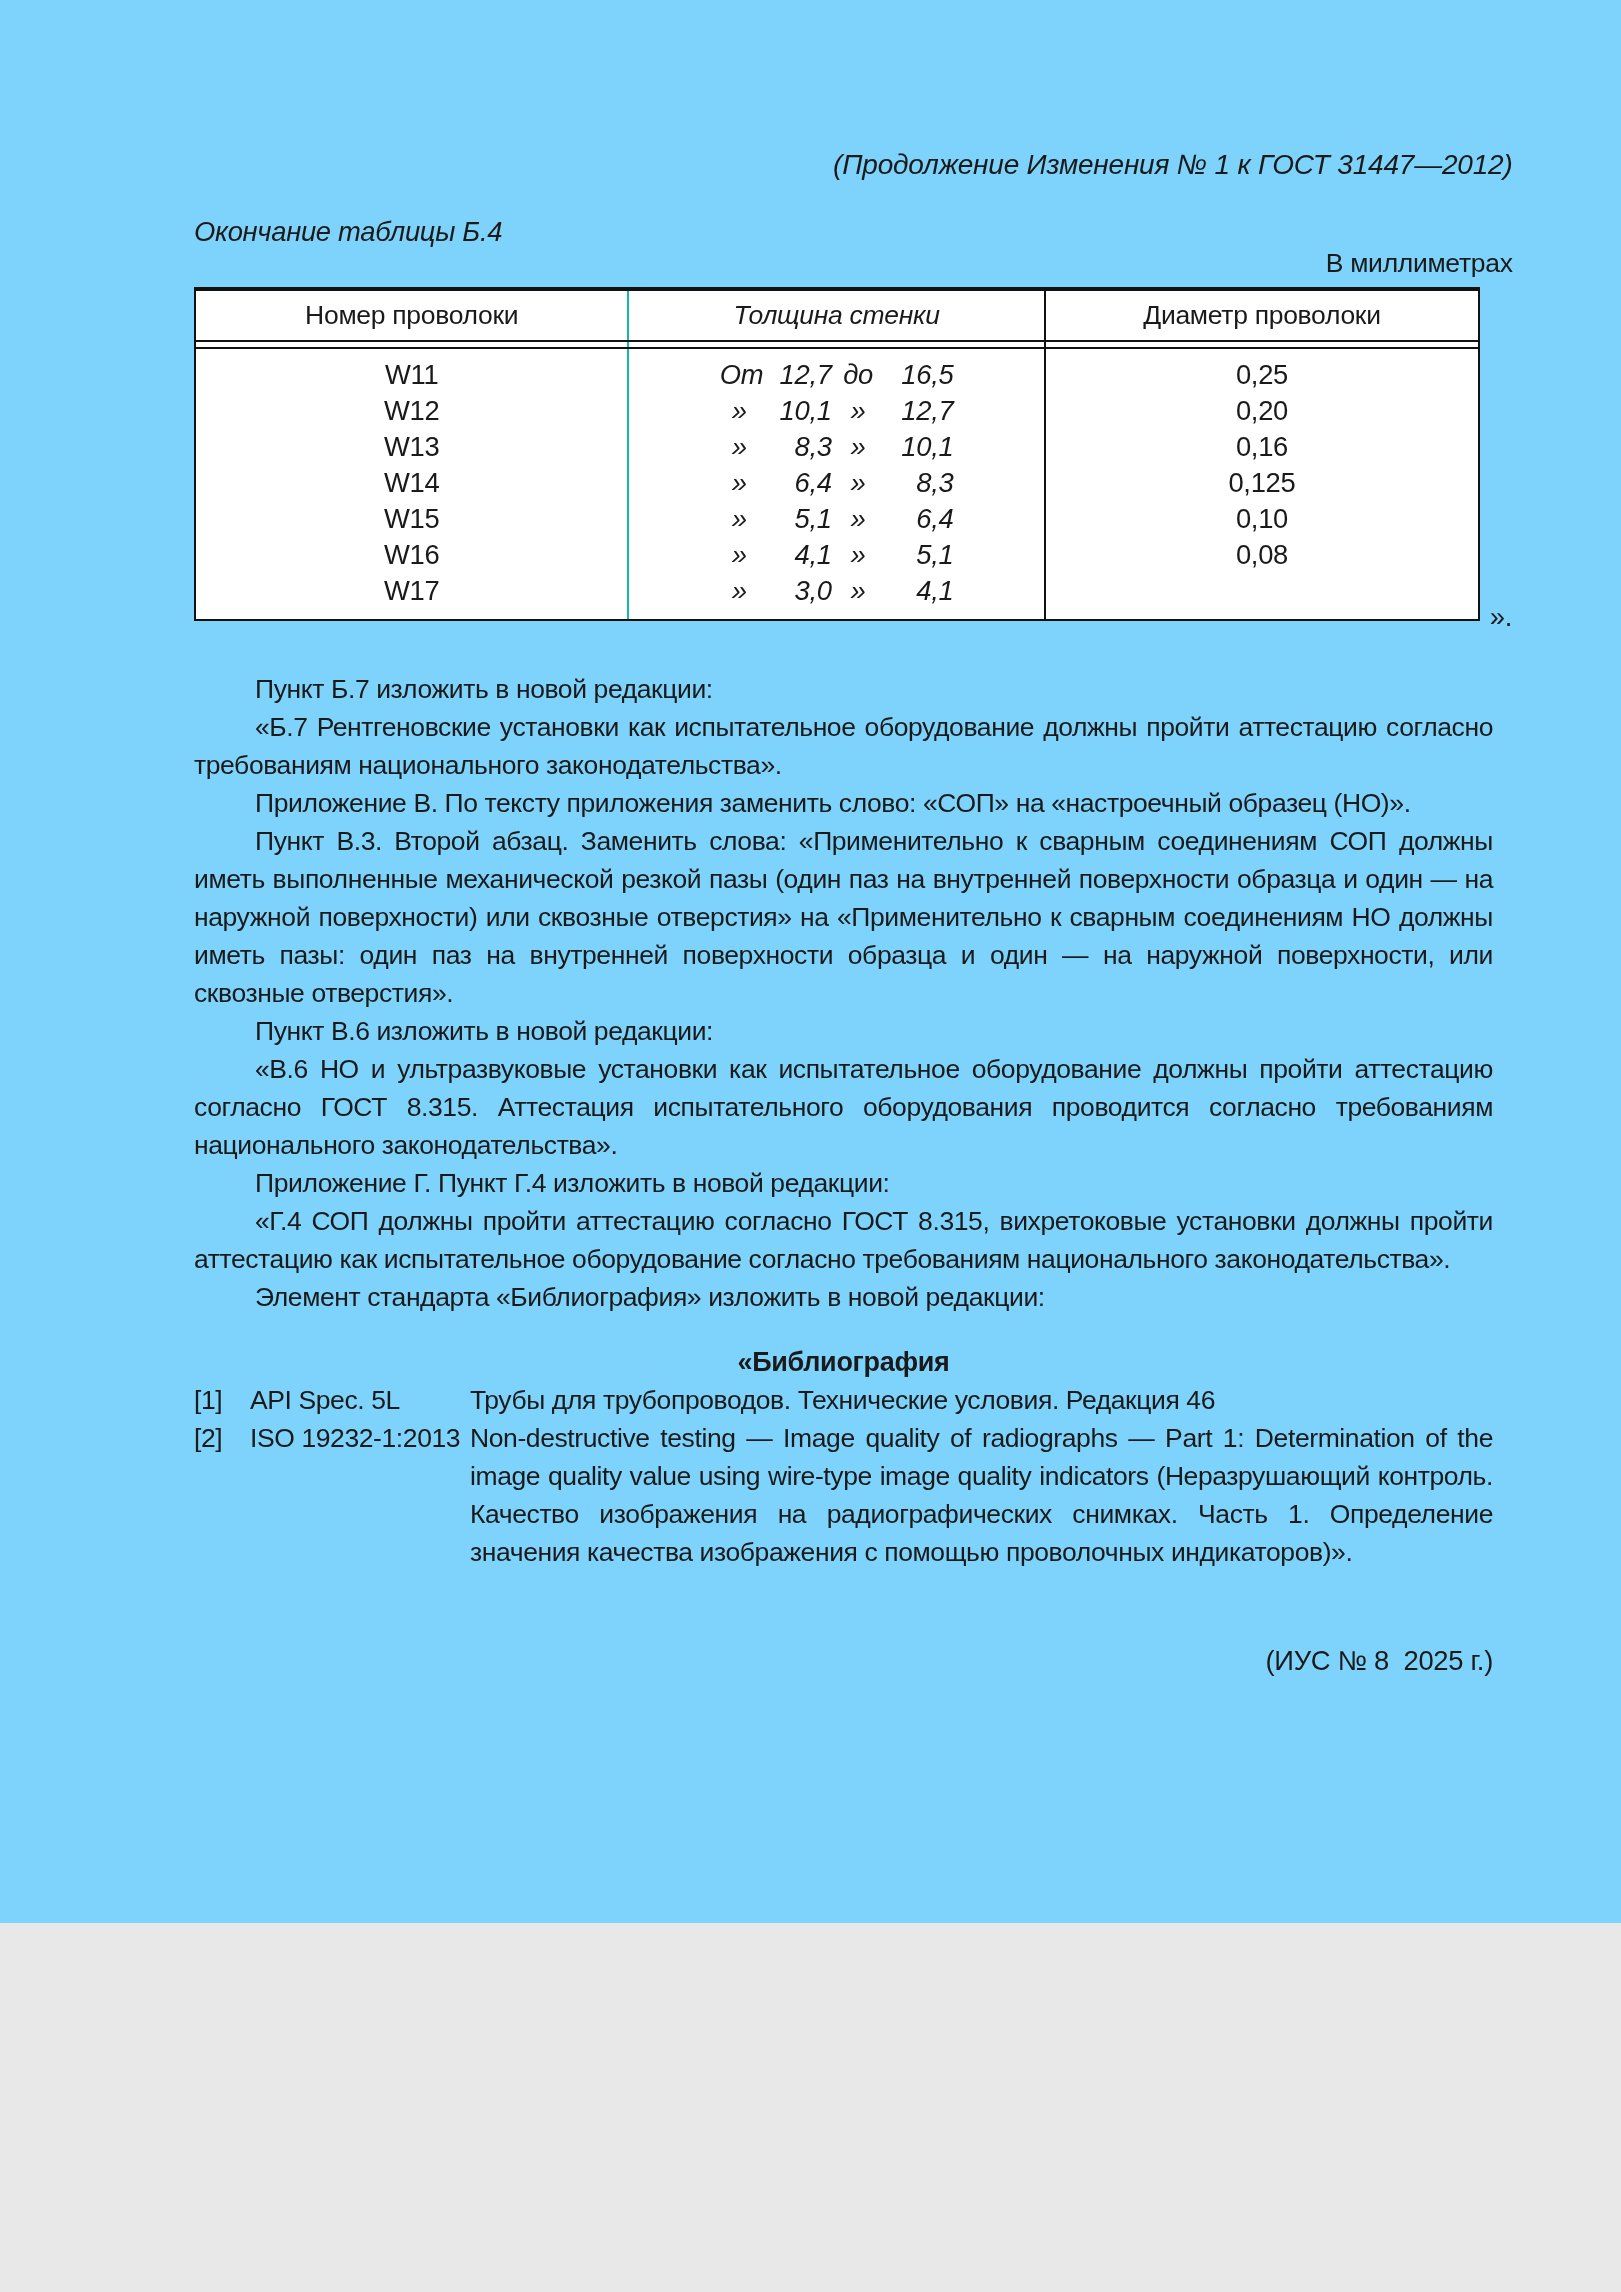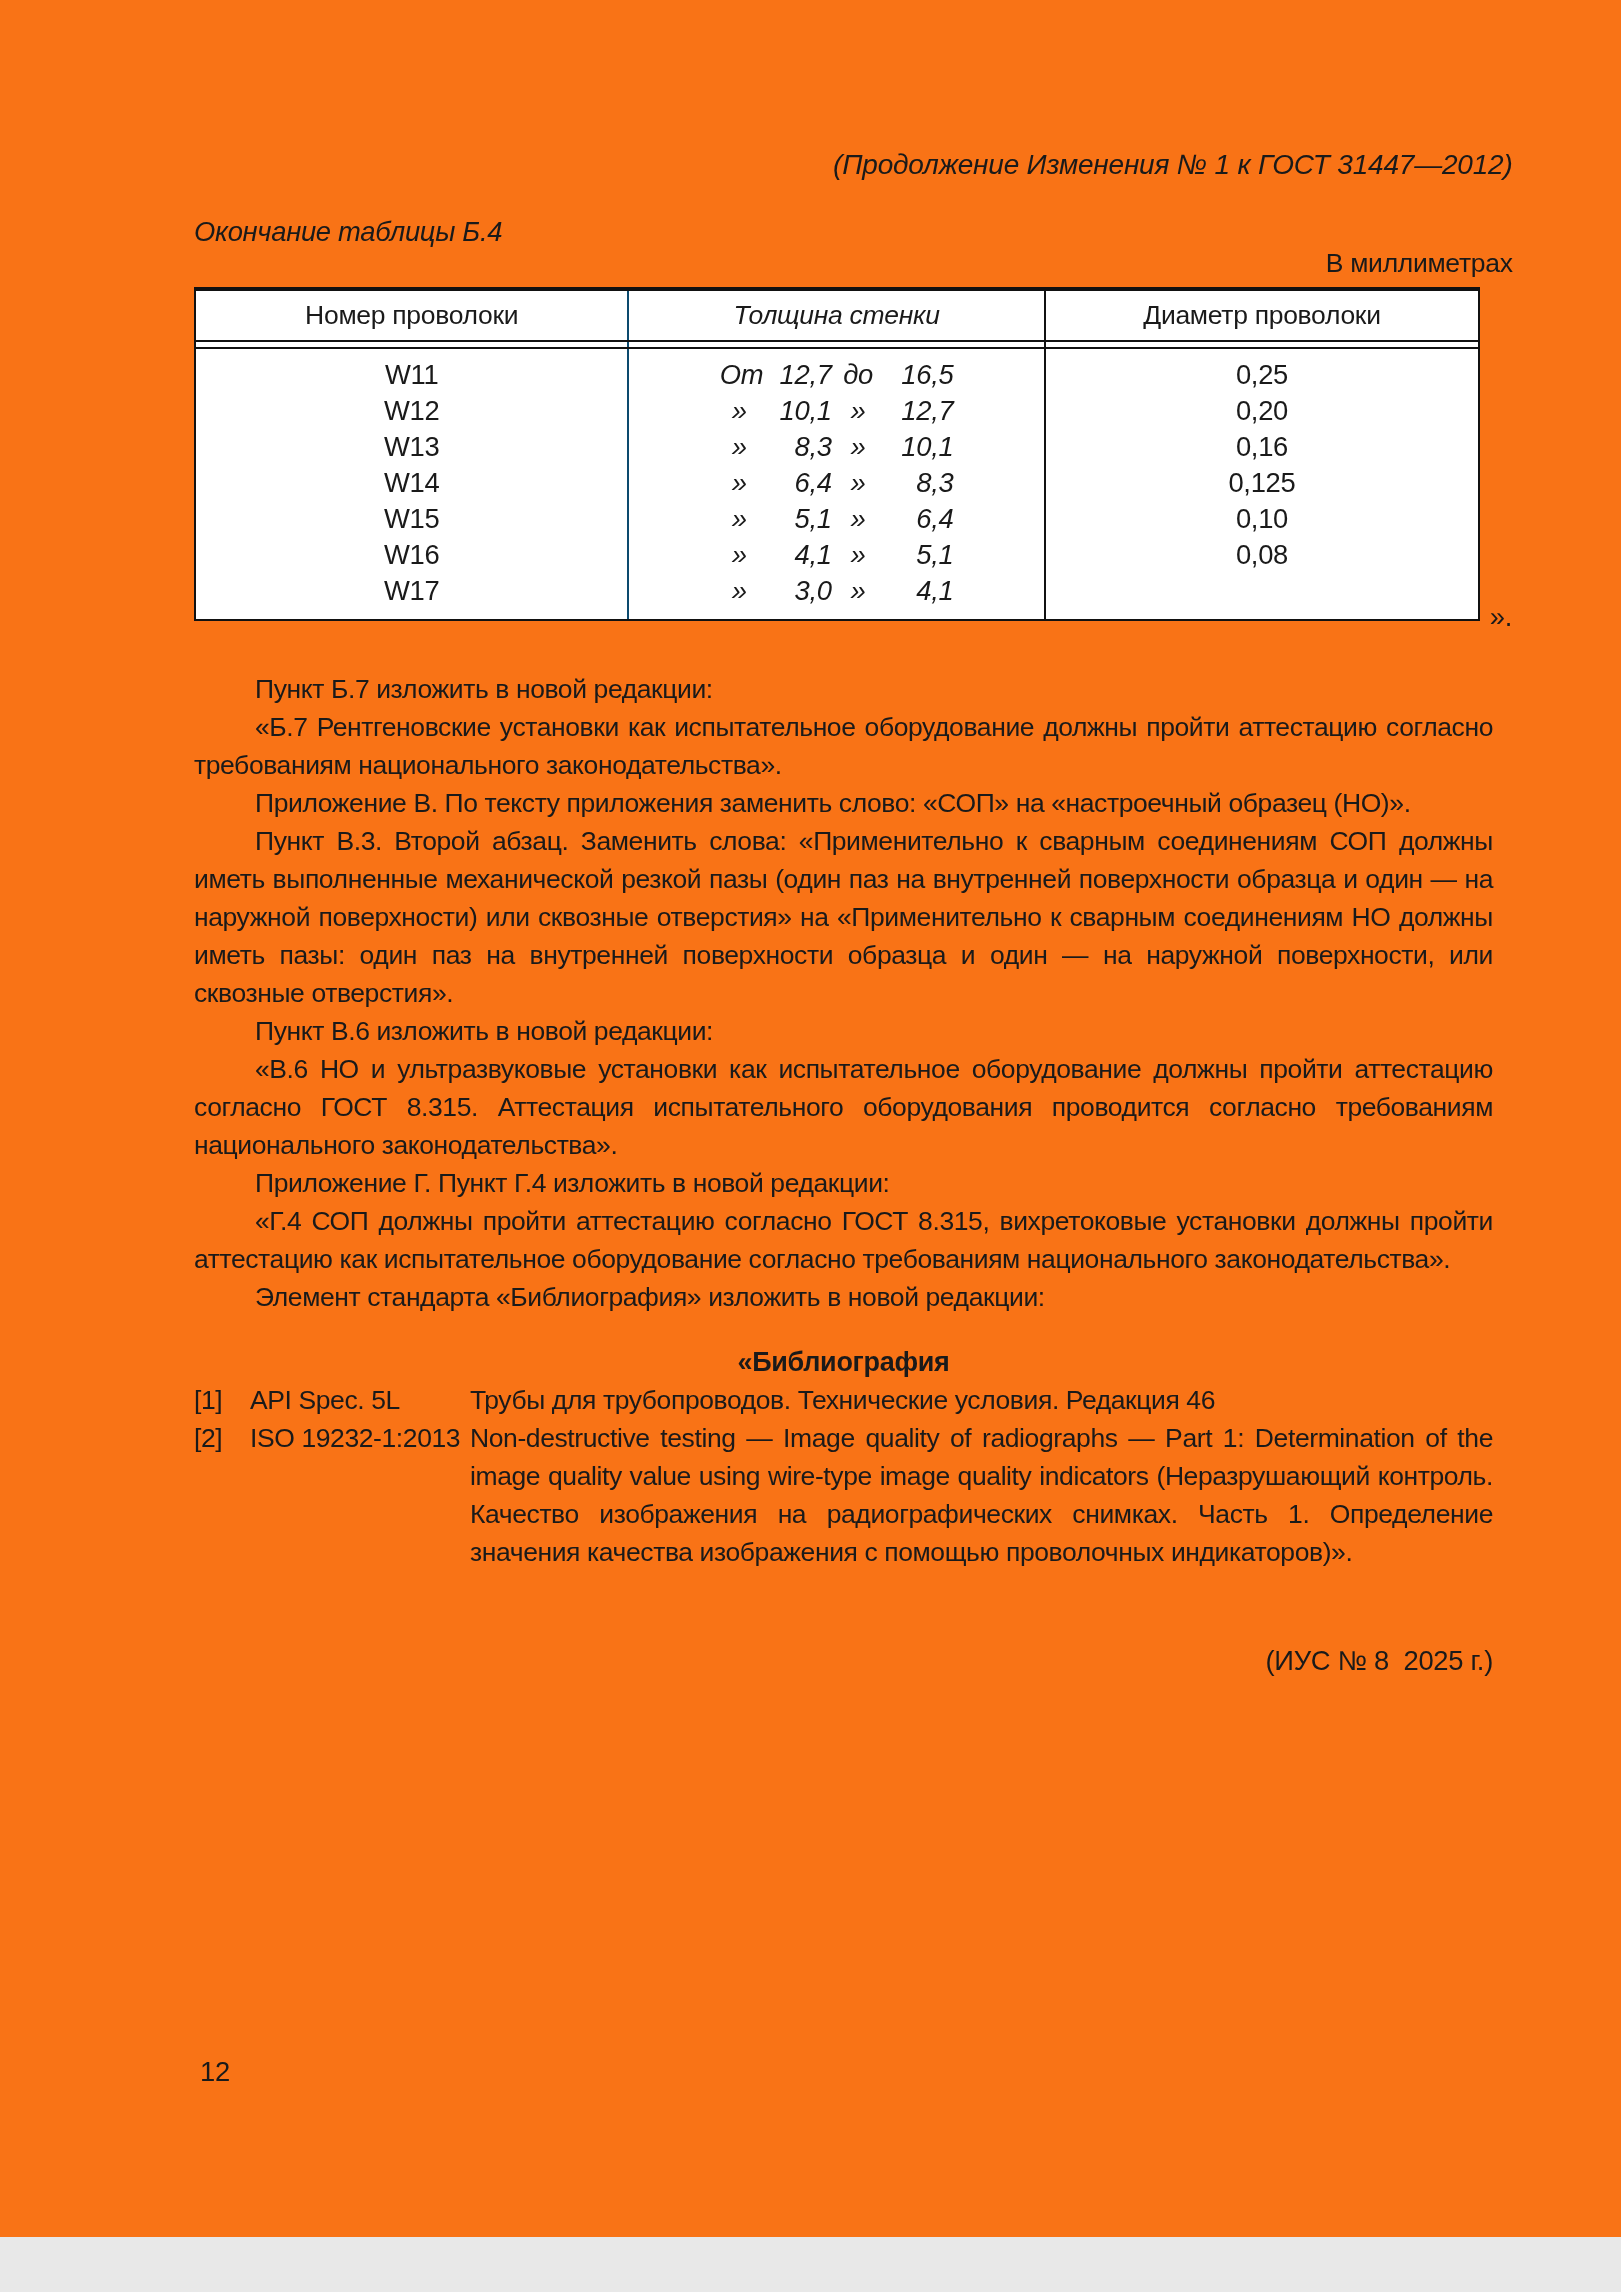--- a/index.html
+++ b/index.html
@@ -1,21 +1,21 @@
 <!DOCTYPE html>
 <html><head>
 <meta charset="utf-8">
 <style>
   * { margin: 0; padding: 0; box-sizing: border-box; }
   html, body { background: #e8e8e8; }
   .page {
     position: relative;
     width: 1621px;
-    height: 2237px;
-    background: #f97316;
+    height: 1923px;
+    background: #7dd3fc;
     font-family: "Liberation Sans", sans-serif;
     color: #1a1a1a;
     letter-spacing: -0.3px;
     margin: 0 auto;
     overflow: hidden;
   }
   .content { padding: 149px 128px 0 194px; }
 
   .doc-header {
     text-align: right;
@@ -39,21 +39,21 @@
 
   .tbl-wrap { position: relative; margin-top: 7.8px; width: 1286px; }
   .gtable {
     width: 1286px;
     border: 2.9px solid #111;
     border-top-width: 4.9px;
     background: #fff;
   }
   .grow { display: flex; }
   .gcell { flex: 0 0 auto; }
-  .c1 { width: 33.8%; border-right: 2px solid #0c4a6e; }
+  .c1 { width: 33.8%; border-right: 2px solid #14b8a6; }
   .c2 { width: 32.5%; border-right: 2px solid #111; font-style: italic; }
   .c3 { width: 33.7%; }
   .ghead .gcell {
     text-align: center;
     font-size: 26.5px;
     padding: 8.8px 3.9px 9.8px;
   }
   .gsep { border-top: 2px solid #111; border-bottom: 2px solid #111; }
   .gsep .gcell { height: 4.9px; }
   .gbody .gcell { padding: 7.8px 0 9.8px; text-align: center; font-size: 27.4px; }

